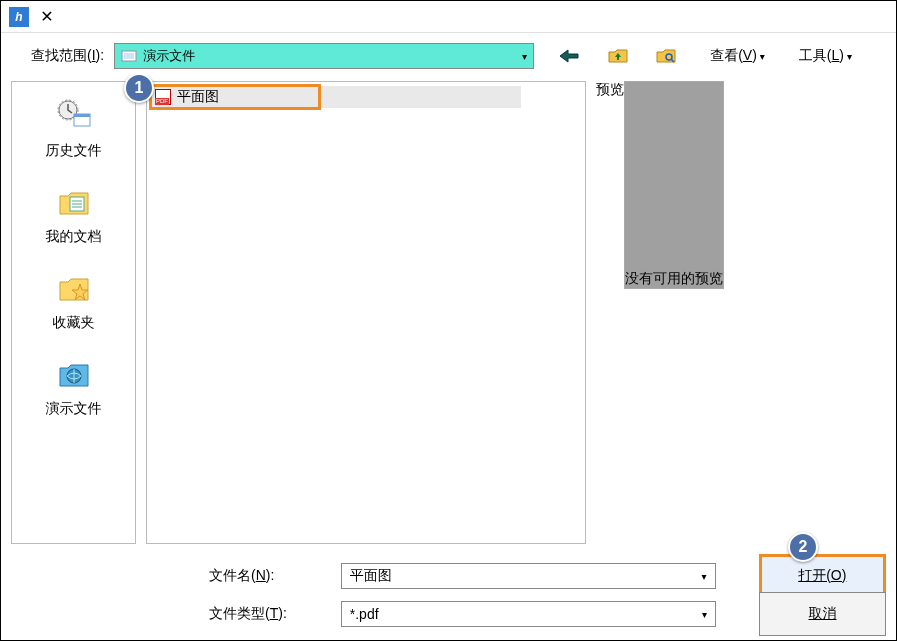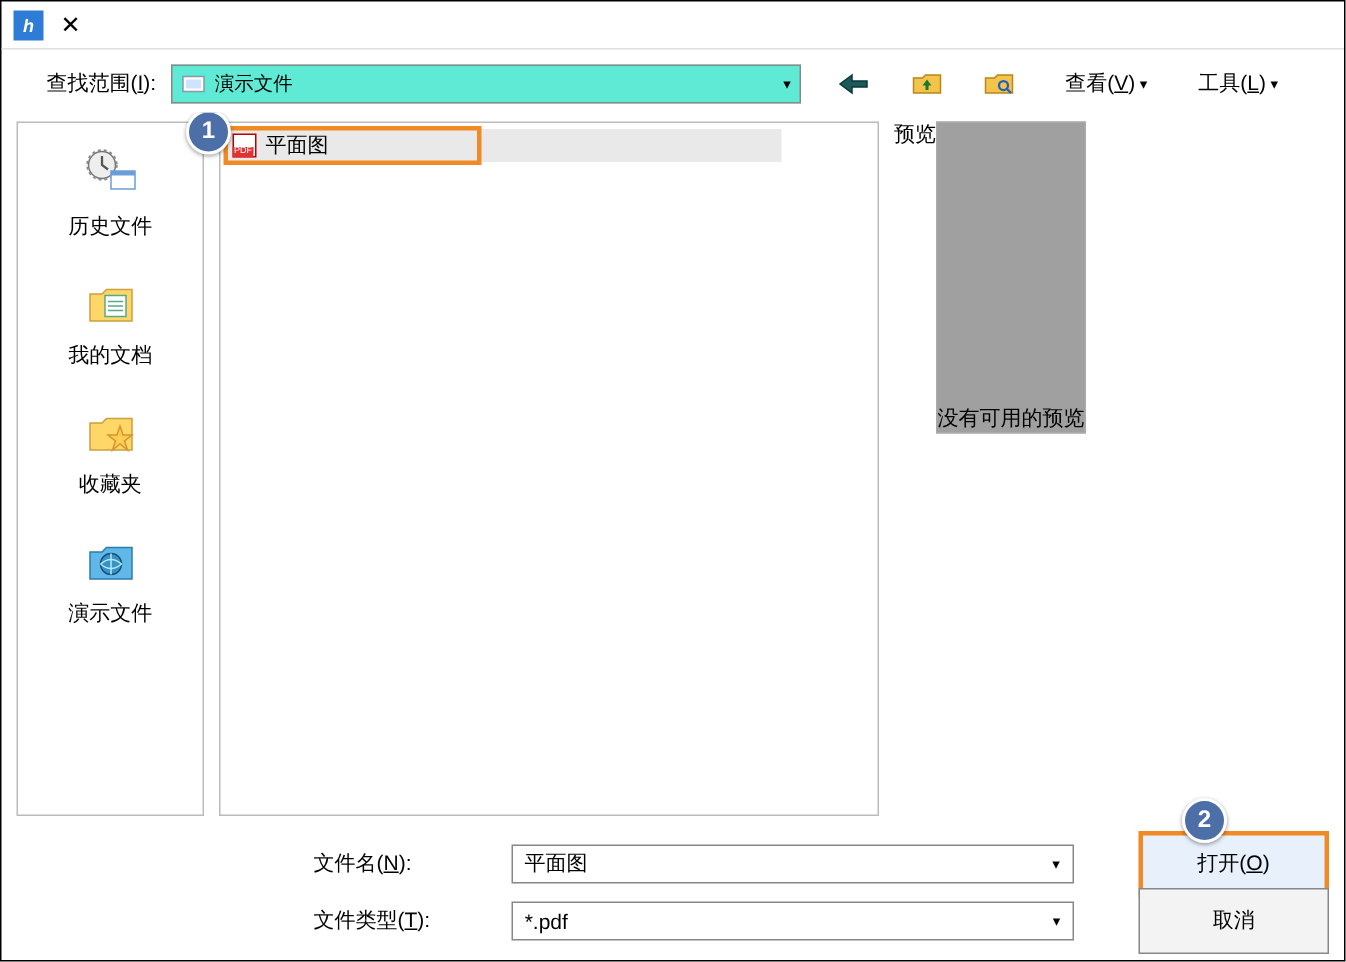--- a/index.html
+++ b/index.html
@@ -200,20 +200,21 @@
   .form-combo .dd { margin-left: auto; }
   .action-btn {
     width: 140px; height: 44px;
     border: 1px solid #888;
     background: #f3f3f3;
     display: flex; align-items: center; justify-content: center;
     font-size: 14px;
     margin-left: 20px;
     cursor: pointer;
     position: relative;
+    text-decoration: underline;
   }
   .open-highlight {
     border: 3px solid #F08A24;
     background: #e8f0fb;
   }
   .caret { font-size: 10px; }
   u { text-decoration: underline; }
 </style>
 </head>
 <body>

